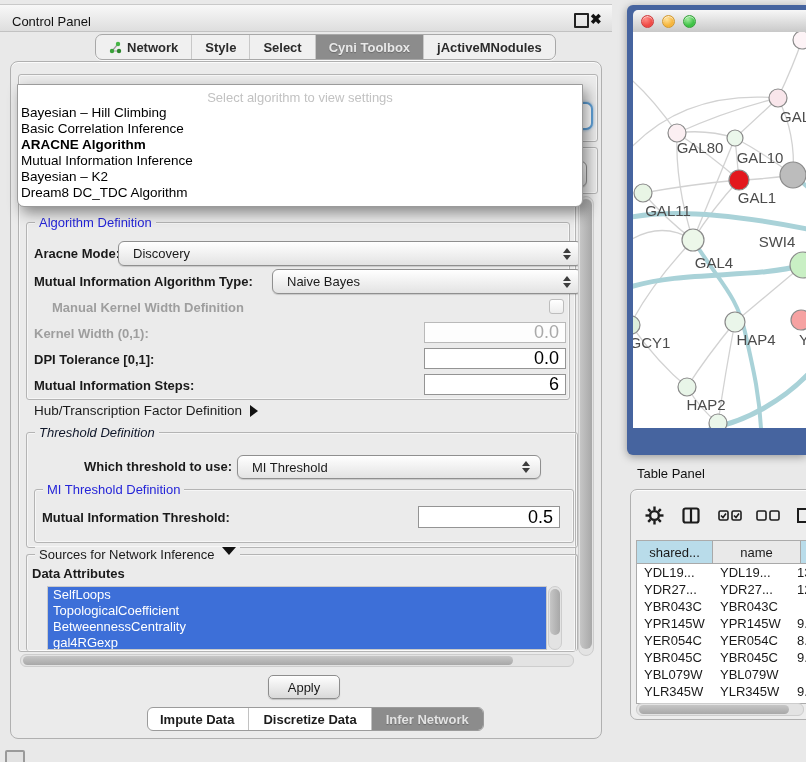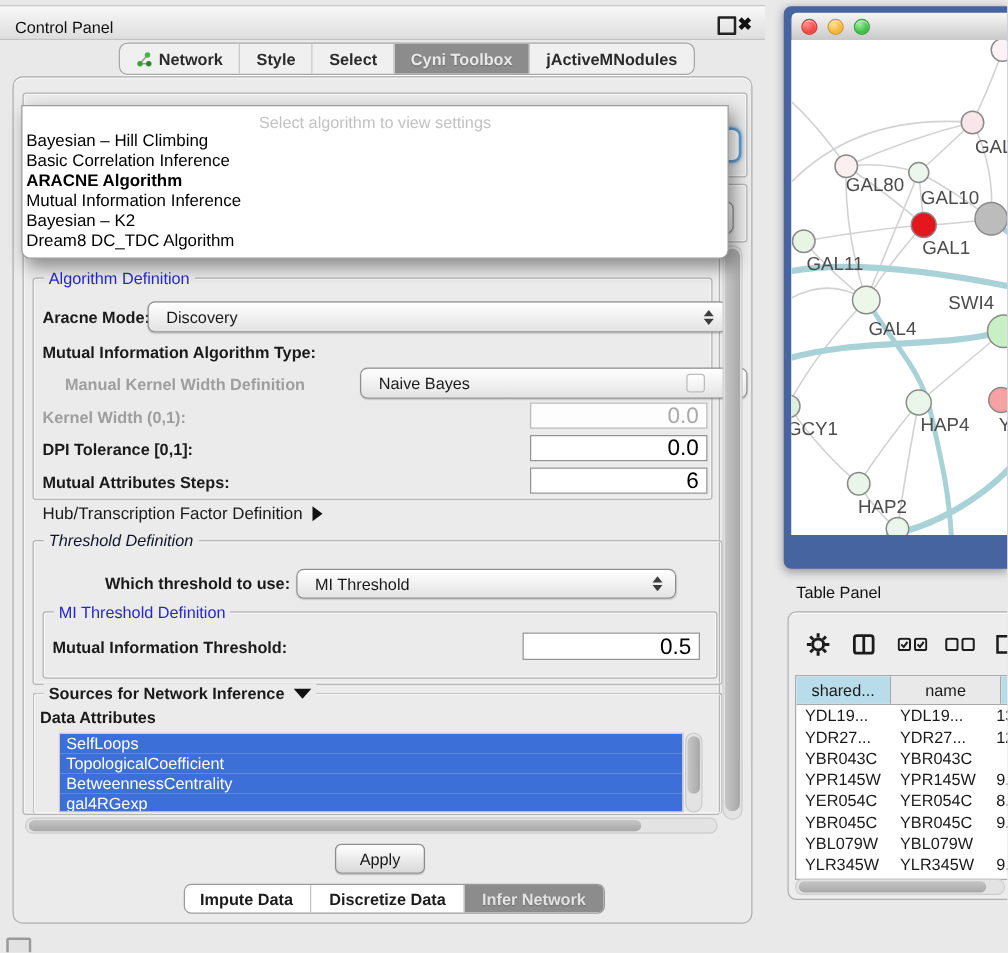--- a/index.html
+++ b/index.html
@@ -146,34 +146,34 @@
   </div>
   <div class="lbl" style="left:34px;top:246px;">Aracne Mode:</div>
   <div class="combo" style="left:118px;top:241px;width:448px;height:23px;">
     <span>Discovery</span>
     <span class="arrows">
         <span class="arr-up"></span>
         <span class="arr-dn"></span>
       </span>
   </div>
   <div class="lbl" style="left:34px;top:274px;">Mutual Information Algorithm Type:</div>
-  <div class="combo" style="left:288px;top:269px;width:294px;height:23px;margin-top:25px;">
+  <div class="combo" style="left:272px;top:269px;width:294px;height:23px;">
     <span>Naive Bayes</span>
     <span class="arrows">
         <span class="arr-up"></span>
         <span class="arr-dn"></span>
       </span>
   </div>
   <div class="lbl dis" style="left:52px;top:300px;">Manual Kernel Width Definition</div>
   <div class="checkbox" style="left:549px;top:299px;"></div>
   <div class="lbl dis" style="left:34px;top:326px;">Kernel Width (0,1):</div>
   <input class="tfield" style="left: 424px; top: 322px; width: 142px; height: 21px;" disabled="" value="0.0">
   <div class="lbl" style="left:34px;top:352px;">DPI Tolerance [0,1]:</div>
   <input class="tfield" style="left: 424px; top: 348px; width: 142px; height: 21px;" value="0.0">
-  <div class="lbl" style="left:34px;top:378px;">Mutual Attributes Steps:</div>
+  <div class="lbl" style="left:34px;top:378px;">Mutual Information Steps:</div>
   <input class="tfield" style="left: 424px; top: 374px; width: 142px; height: 21px;" value="6">
 
   <div class="abs" style="left:34px;top:403px;font-size:13.5px;display:flex;align-items:center;">
     <span>Hub/Transcription Factor Definition</span>
     <span style="margin-left:8px;width:0;height:0;border-top:6px solid transparent;border-bottom:6px solid transparent;border-left:8px solid #111;"></span>
   </div>
 
   <div class="group" style="left:26px;top:432px;width:550px;height:114px;">
     <span class="legend green">Threshold Definition</span>
   </div>
@@ -185,21 +185,21 @@
         <span class="arr-dn"></span>
       </span>
   </div>
   <div class="group" style="left:34px;top:489px;width:538px;height:52px;">
     <span class="legend blue">MI Threshold Definition</span>
   </div>
   <div class="lbl" style="left:42px;top:510px;">Mutual Information Threshold:</div>
   <input class="tfield" style="left: 418px; top: 506px; width: 142px; height: 22px;" value="0.5">
 
   <div class="group" style="left:26px;top:554px;width:550px;height:96px;border-bottom:none;">
-    <span class="legend" style="display:flex;align-items:center;font-weight:bold;">
+    <span class="legend" style="display:flex;align-items:flex-start;">
       <span>Sources for Network Inference</span>
       <span style="margin-left:7px;width:0;height:0;border-left:7px solid transparent;border-right:7px solid transparent;border-top:8px solid #111;"></span>
     </span>
   </div>
   <div class="lbl" style="left:32px;top:566px;">Data Attributes</div>
   <div class="attr-list" style="left:47px;top:586px;width:498px;height:62px;">
     <div class="attr-item">SelfLoops</div>
     <div class="attr-item">TopologicalCoefficient</div>
     <div class="attr-item">BetweennessCentrality</div>
     <div class="attr-item">gal4RGexp</div>

